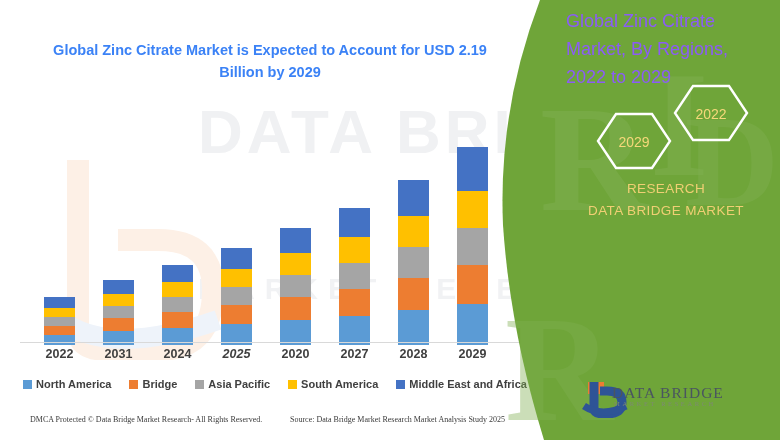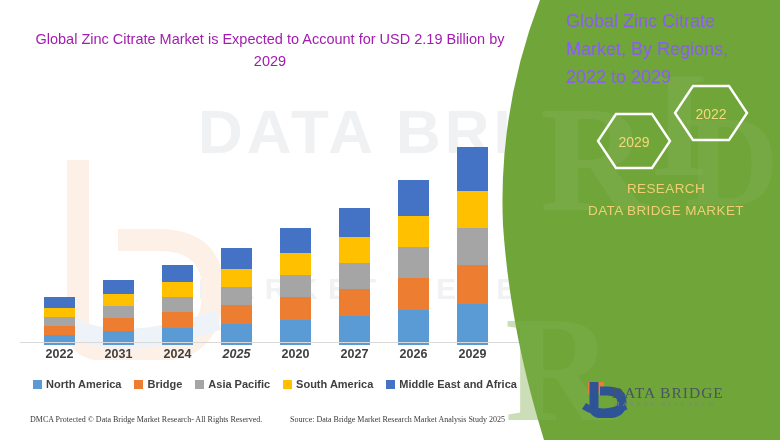--- a/index.html
+++ b/index.html
@@ -18,22 +18,22 @@
   }
   .wm-data{left:198px;top:96px;font-size:62px;color:#f0f1f3;}
   .wm-market{left:198px;top:272px;font-size:30px;color:#f1f2f4;letter-spacing:10px;}
   .wm-b{
     position:absolute;left:48px;top:150px;width:180px;height:210px;
     pointer-events:none;
   }
 
   
   .chart-title{
-    position:absolute;left:30px;top:28px;width:480px;
-    text-align:center;color:#a21caf;font-size:14.5px;font-weight:400;
+    position:absolute;left:30px;top:39px;width:480px;
+    text-align:center;color:#3b82f6;font-size:14.5px;font-weight:700;
     line-height:1.55;
   }
 
   .plot{position:absolute;left:20px;top:100px;width:510px;height:245px;}
   .axis-line{
     position:absolute;left:20px;top:342px;width:510px;height:1px;background:#d9d9d9;
   }
 
   .bar{
     position:absolute;bottom:0;width:31px;
@@ -43,21 +43,21 @@
 
   .xlabels{position:absolute;left:20px;top:347px;width:510px;height:20px;}
   .xlabel{
     position:absolute;width:60px;text-align:center;
     font-size:12.5px;font-weight:700;color:#404040;
   }
 
   
   .legend{
     position:absolute;left:20px;top:376px;width:510px;height:16px;
-    display:flex;align-items:center;justify-content:center;gap:13px;
+    display:flex;align-items:center;justify-content:center;gap:18px;
   }
   .lg-item{display:flex;align-items:center;gap:4px;}
   .lg-sw{width:9px;height:9px;display:block;}
   .lg-tx{font-size:11px;font-weight:700;color:#404040;white-space:nowrap;}
 
   
   .footer{
     position:absolute;left:0;top:415px;width:540px;height:22px;
   }
   .f-left{position:absolute;left:30px;top:0;font-size:8px;color:#3a3a3a;
@@ -167,21 +167,21 @@
       </div>
     </div>
   <div class="axis-line"></div>
   <div class="xlabels" id="xlabels">
       <div class="xlabel" style="left: 9.5px;">2022</div>
       <div class="xlabel" style="left: 68.5px;">2031</div>
       <div class="xlabel" style="left: 127.5px;">2024</div>
       <div class="xlabel" style="left: 186.5px; font-style: italic;">2025</div>
       <div class="xlabel" style="left: 245.5px;">2020</div>
       <div class="xlabel" style="left: 304.5px;">2027</div>
-      <div class="xlabel" style="left: 363.5px;">2026</div>
+      <div class="xlabel" style="left: 363.5px;">2028</div>
       <div class="xlabel" style="left: 422.5px;">2029</div>
     </div>
 
   <div class="legend" id="legend">
       <div class="lg-item">
         <span class="lg-sw" style="background: rgb(91, 155, 213);"></span>
         <span class="lg-tx">North America</span>
       </div>
       <div class="lg-item">
         <span class="lg-sw" style="background: rgb(237, 125, 49);"></span>

